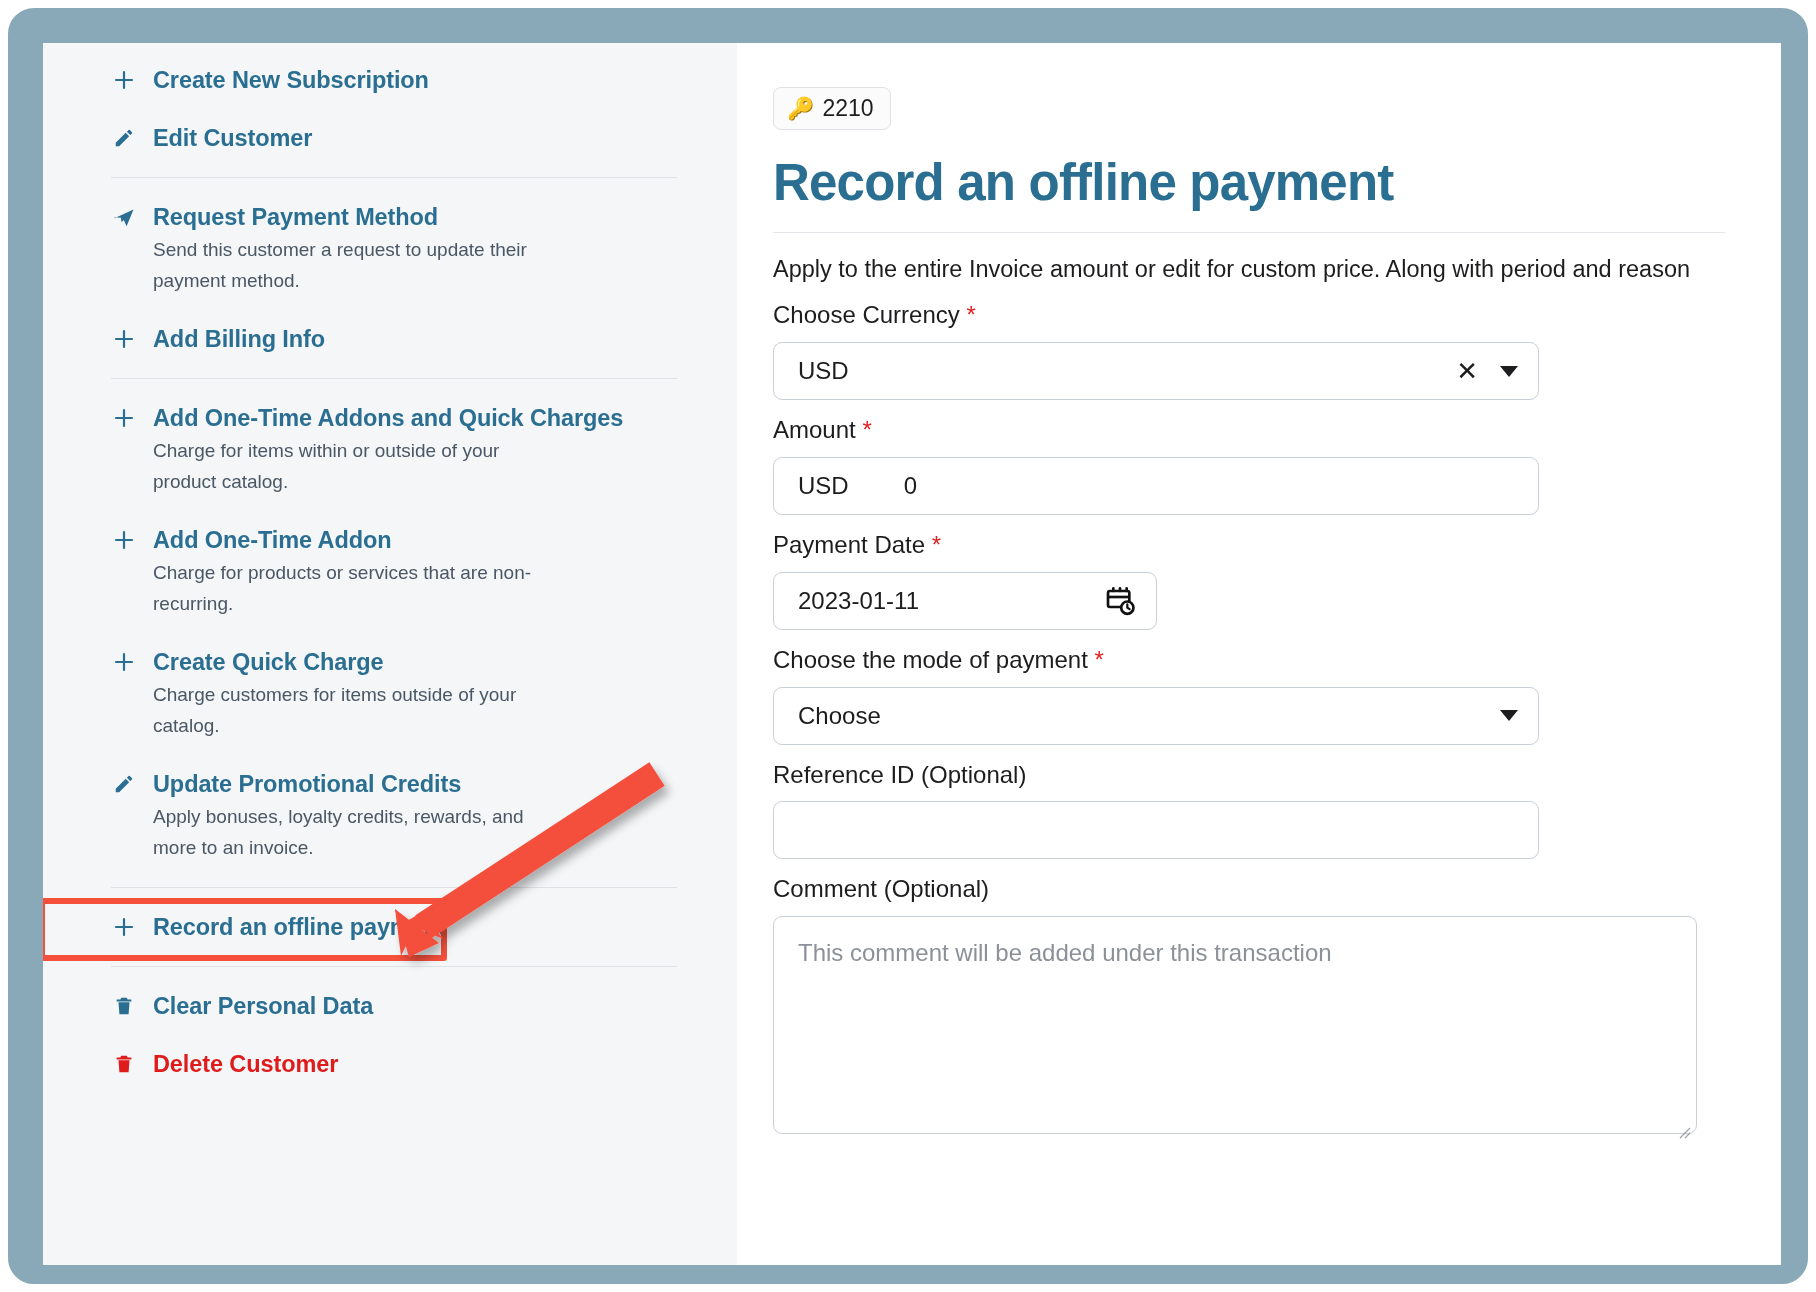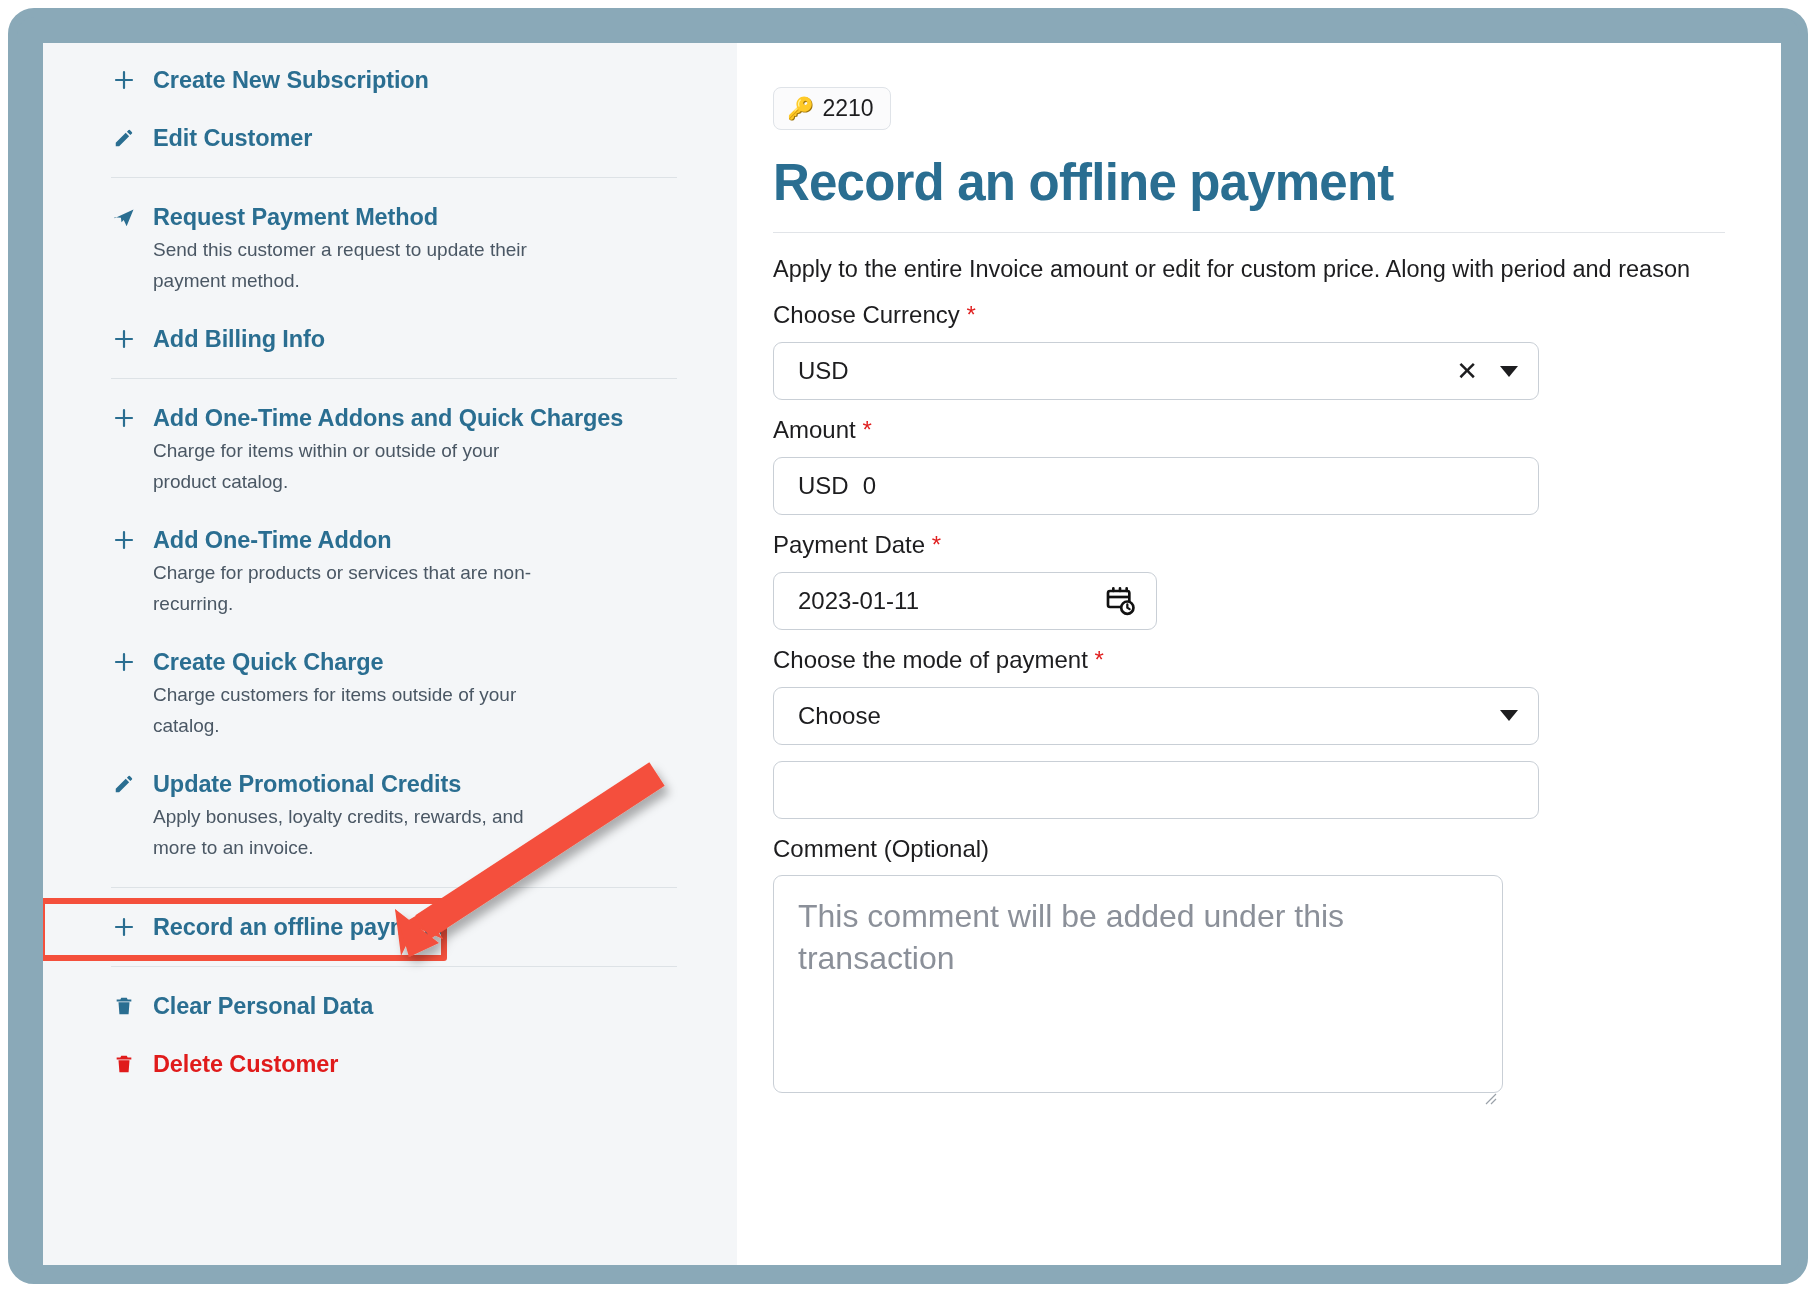--- a/index.html
+++ b/index.html
@@ -154,20 +154,21 @@
     position: relative;
     height: 58px;
     border: 1px solid #c9cfd6;
     border-radius: 9px;
     background: #ffffff;
     display: flex;
     align-items: center;
     padding: 0 20px 0 24px;
     font-size: 24px;
     color: #1d1d1f;
+    gap: 41px;
   }
   .control.w-select { width: 766px; }
   .control.w-amount { width: 766px; }
   .control.w-date   { width: 384px; }
   .control.w-ref    { width: 766px; height: 58px; }
 
   .control .val { flex: 1 1 auto; }
 
   .ctl-icons { display: flex; align-items: center; gap: 22px; }
   .clear-x {
@@ -179,27 +180,27 @@
     border-left: 9px solid transparent;
     border-right: 9px solid transparent;
     border-top: 11px solid #1d1d1f;
     cursor: pointer;
   }
   .cal-icon { margin-left: auto; display: flex; align-items: center; }
 
   .amount-cur { color: #1d1d1f; margin-right: 14px; }
 
   .textarea {
-    width: 730px;
+    width: 924px;
     height: 218px;
     border: 1px solid #c9cfd6;
     border-radius: 9px;
     background: #fff;
     padding: 20px 24px;
-    font-size: 32px;
+    font-size: 24px;
     color: #8b9099;
     position: relative;
     line-height: 1.3;
   }
   .resize-grip {
     position: absolute;
     right: 5px; bottom: 4px;
     width: 14px; height: 14px;
     color: #9aa1a9;
   }
@@ -428,20 +429,21 @@
             <span class="req">*</span>
           </div>
           <div class="control w-select">
             <span class="val">Choose</span>
             <span class="caret"></span>
           </div>
         </div>
 
         
         <div class="field">
+          <div class="field-label">Reference ID (Optional)</div>
           <div class="control w-ref">
             <span class="val"></span>
           </div>
         </div>
 
         
         <div class="field">
           <div class="field-label">Comment (Optional)</div>
           <div class="textarea">
             <span>This comment will be added under this transaction</span>

